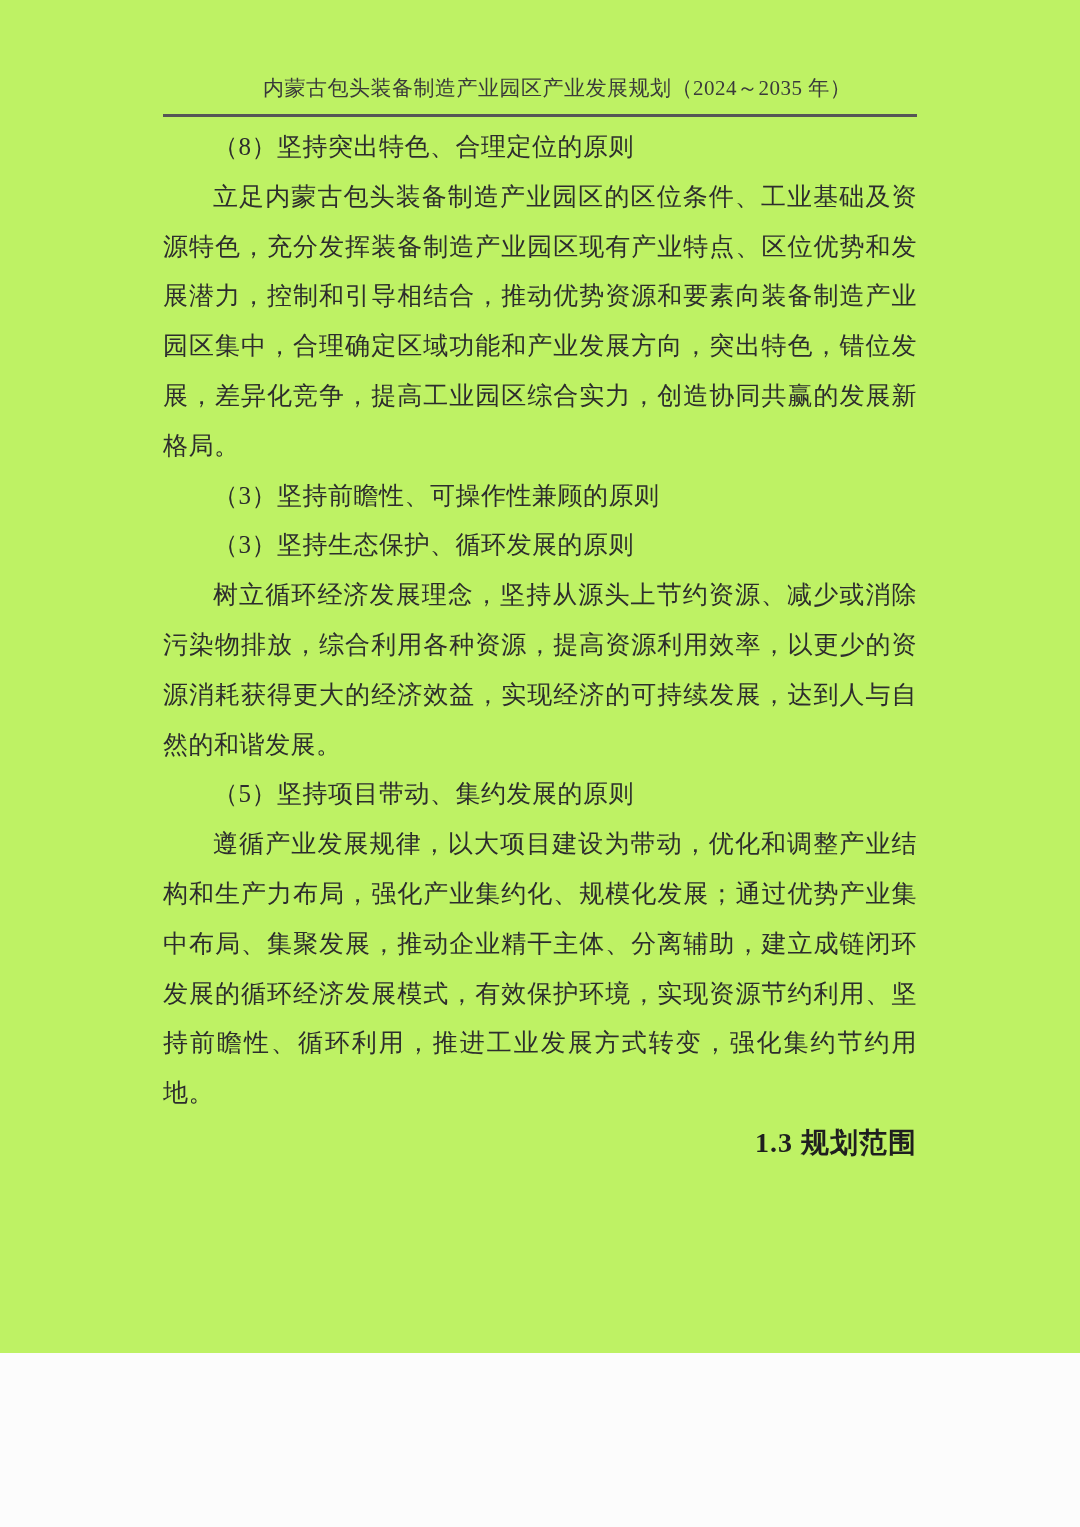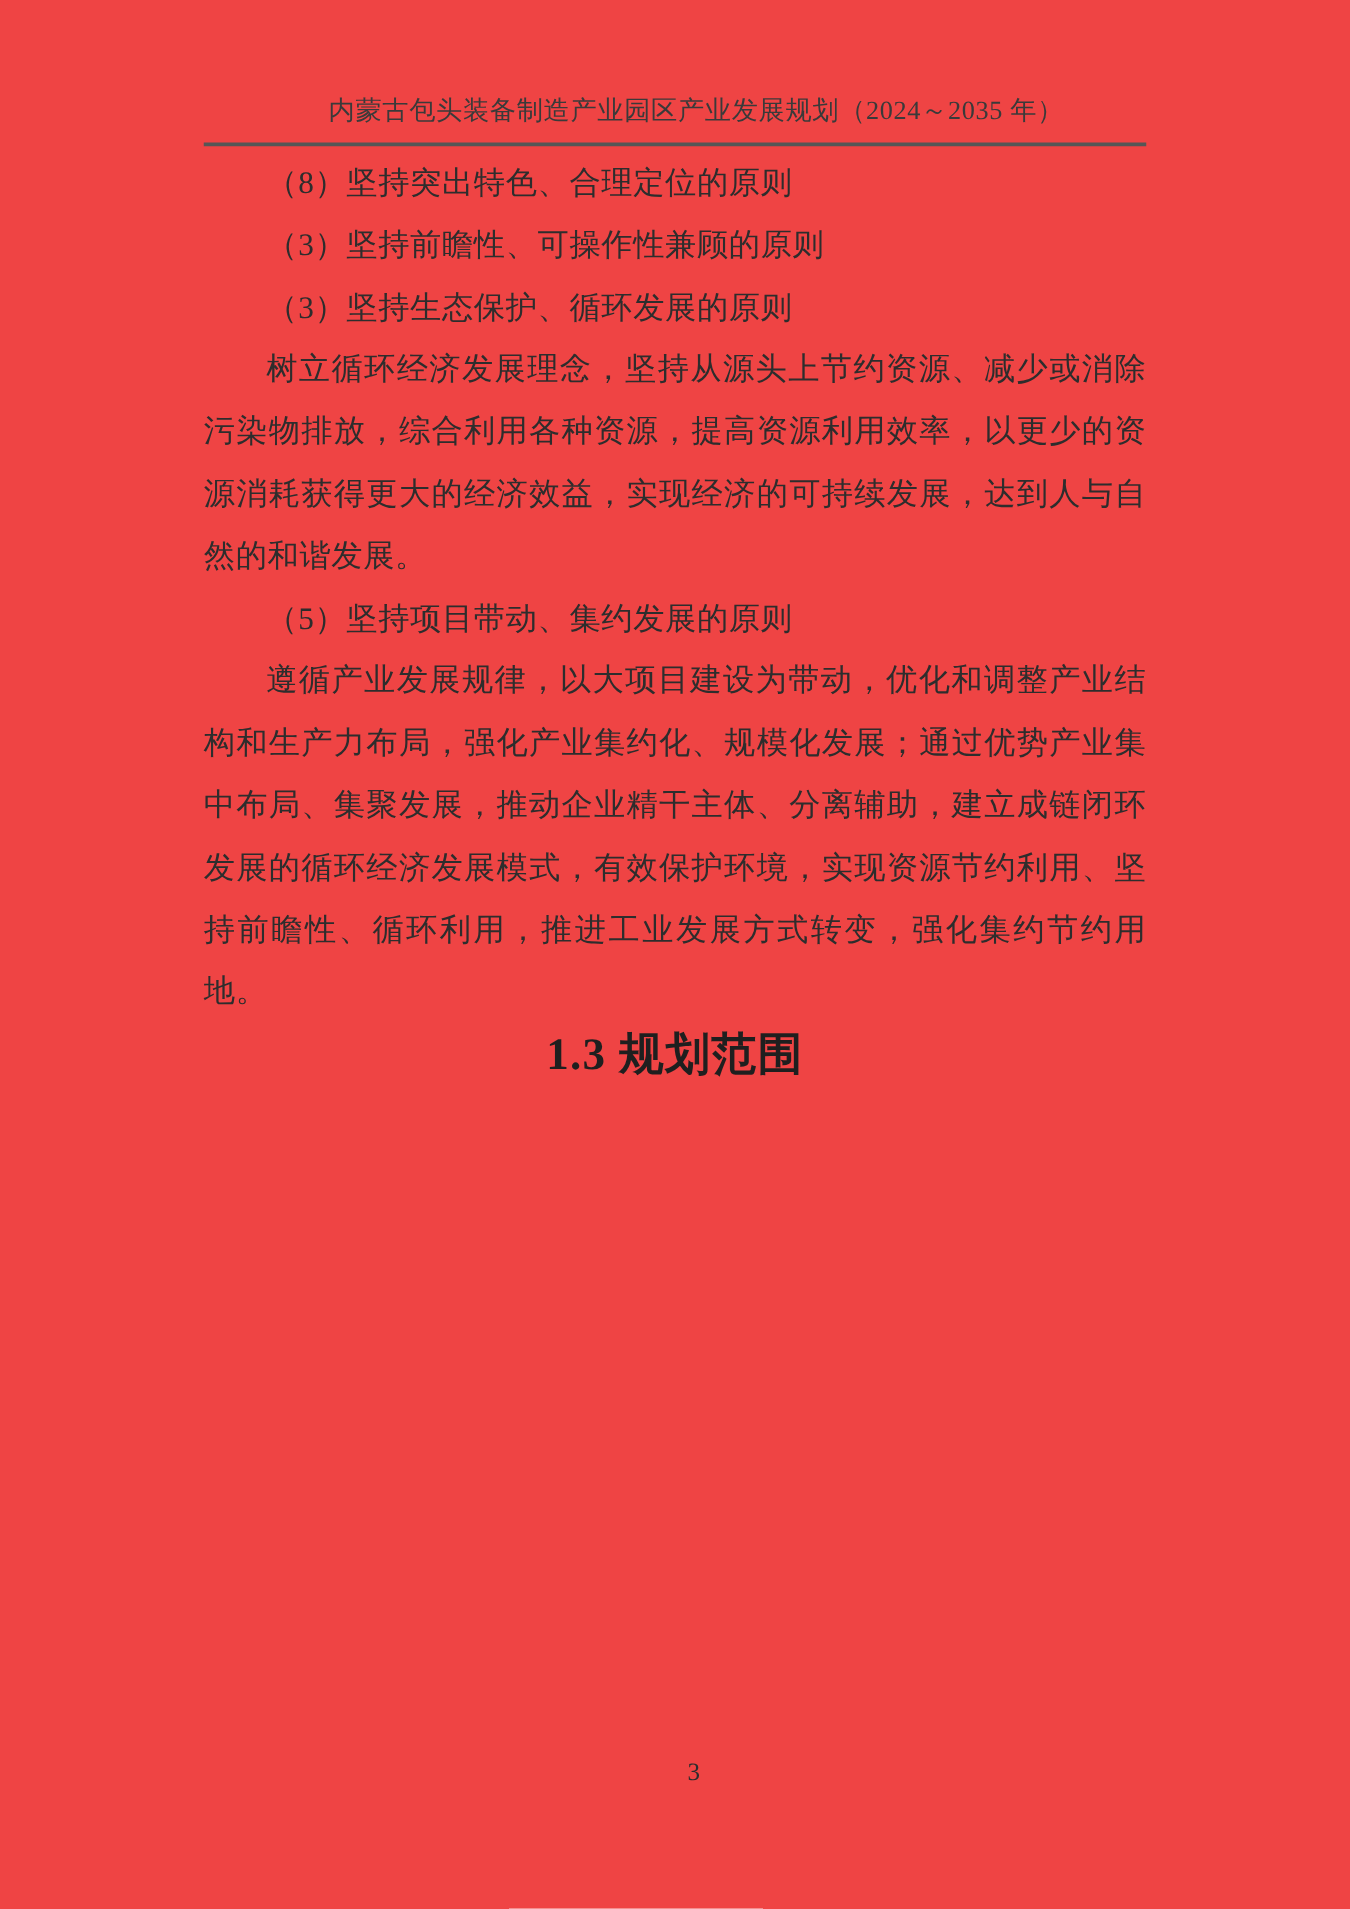--- a/index.html
+++ b/index.html
@@ -3,22 +3,22 @@
 <meta charset="utf-8">
 <style>
   html, body {
     margin: 0;
     padding: 0;
     background: #fcfcfc;
   }
   .page {
     position: relative;
     width: 1080px;
-    height: 1527px;
-    background: #ef4444;
+    height: 1353px;
+    background: #bef264;
     box-sizing: border-box;
     padding: 76px 163px 0 163px;
     font-family: "Liberation Serif", "DejaVu Serif", serif;
     color: #2d2d2d;
     overflow: hidden;
   }
   .doc-header-title {
     text-align: center;
     text-indent: 34px;
     font-size: 21px;
@@ -46,26 +46,26 @@
     padding: 0;
   }
   .para-indent {
     text-indent: 2em;
   }
   .para-flush {
     text-indent: 0;
   }
   .section-heading {
     margin: 4px 0 0 37px;
-    font-size: 36px;
+    font-size: 28px;
     line-height: 49.8px;
     font-weight: bold;
     color: #1f1f1f;
     letter-spacing: 1px;
-    text-align: center;
+    text-align: right;
     text-indent: 0;
   }
   .page-footer {
     position: absolute;
     top: 1406px;
     left: 163px;
     width: 754px;
     text-align: center;
     text-indent: 30px;
     font-size: 20px;
@@ -78,20 +78,21 @@
 
 <div class="page">
 
   <div class="doc-header">
     <div class="doc-header-title">内蒙古包头装备制造产业园区产业发展规划（2024～2035 年）</div>
     <hr class="doc-header-rule">
   </div>
 
   <div class="doc-body">
     <p class="para-indent">（8）坚持突出特色、合理定位的原则</p>
+    <p class="para-indent">立足内蒙古包头装备制造产业园区的区位条件、工业基础及资源特色，充分发挥装备制造产业园区现有产业特点、区位优势和发展潜力，控制和引导相结合，推动优势资源和要素向装备制造产业园区集中，合理确定区域功能和产业发展方向，突出特色，错位发展，差异化竞争，提高工业园区综合实力，创造协同共赢的发展新格局。</p>
     <p class="para-indent">（3）坚持前瞻性、可操作性兼顾的原则</p>
     <p class="para-indent">（3）坚持生态保护、循环发展的原则</p>
     <p class="para-indent">树立循环经济发展理念，坚持从源头上节约资源、减少或消除污染物排放，综合利用各种资源，提高资源利用效率，以更少的资源消耗获得更大的经济效益，实现经济的可持续发展，达到人与自然的和谐发展。</p>
     <p class="para-indent">（5）坚持项目带动、集约发展的原则</p>
     <p class="para-indent">遵循产业发展规律，以大项目建设为带动，优化和调整产业结构和生产力布局，强化产业集约化、规模化发展；通过优势产业集中布局、集聚发展，推动企业精干主体、分离辅助，建立成链闭环发展的循环经济发展模式，有效保护环境，实现资源节约利用、坚持前瞻性、循环利用，推进工业发展方式转变，强化集约节约用地。</p>
     <p class="section-heading">1.3 规划范围</p>
   </div>
 
   <div class="page-footer">3</div>
 

